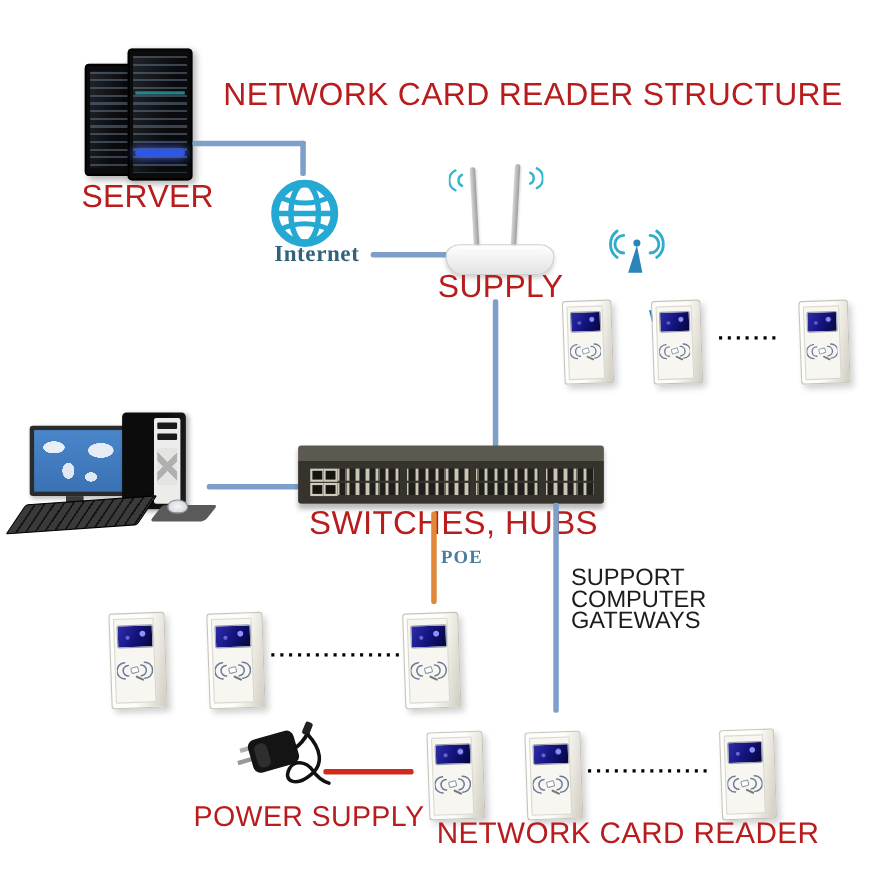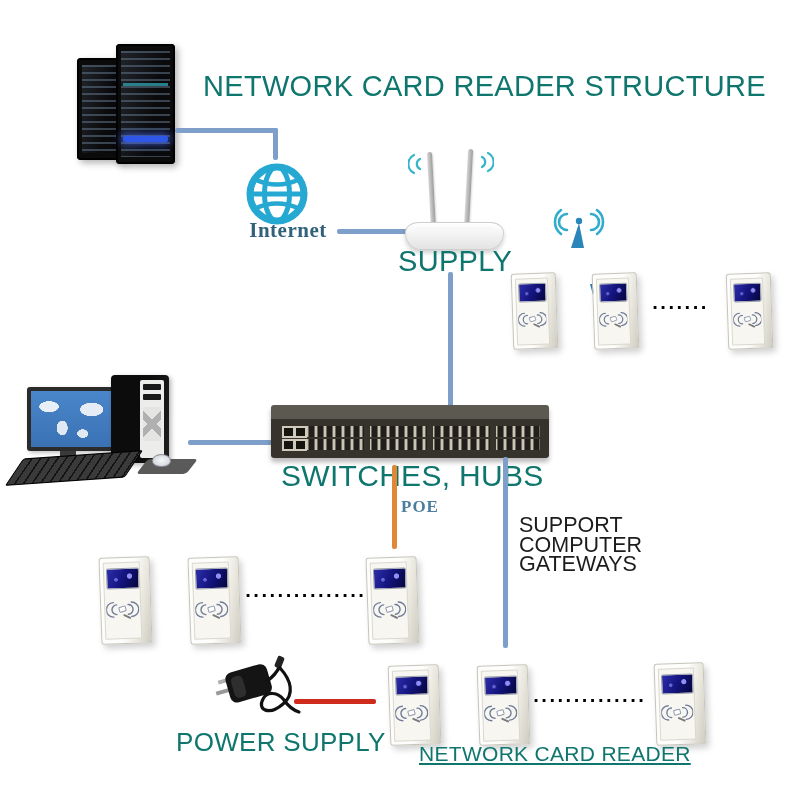--- a/index.html
+++ b/index.html
@@ -1,21 +1,21 @@
 <!DOCTYPE html>
 <html><head>
 <meta charset="utf-8">
 <style>
   html,body { margin:0; padding:0; background:#fff; }
   .canvas {
     position:relative; width:800px; height:800px; background:#ffffff;
     overflow:hidden; font-family:"Liberation Sans", sans-serif; color:#1c1c1c;
   }
   .abs { position:absolute; }
-  .lbl { position:absolute; color:#0f766e; font-size:28px; letter-spacing:.3px; white-space:nowrap; }
+  .lbl { position:absolute; color:#b91c1c; font-size:28px; letter-spacing:.3px; white-space:nowrap; }
 
   
   .hline, .vline { position:absolute; background:#7d9fca; border-radius:2px; }
   .hline { height:5px; } .vline { width:5px; }
   .poe-line { background:#e08738; }
   .red-line { background:#cf2b1c; }
 
   
   .dots { position:absolute; font-family:"DejaVu Sans", sans-serif; font-weight:900;
           font-size:16px; letter-spacing:2px; color:#000; line-height:16px; white-space:nowrap; }
@@ -111,20 +111,21 @@
 <div class="canvas">
 
   <div class="lbl" style="left:203px; top:70px; font-size:29px;">NETWORK CARD READER STRUCTURE</div>
 
   <div class="tower tower-l" style="left:77px; top:58px; width:47px; height:102px;">
     <div class="tower-inner"></div>
   </div>
   <div class="tower tower-r" style="left:116px; top:44px; width:59px; height:120px;">
     <div class="tower-inner"></div>
   </div>
+  <div class="lbl" style="left:74px; top:163px; font-size:29px;">SERVER</div>
 
   <div class="hline" style="left:175px; top:128px; width:103px;"></div>
   <div class="vline" style="left:273px; top:128px; height:32px;"></div>
 
   <svg class="abs" style="left:243px; top:160px;" width="68" height="68" viewBox="0 0 68 68">
     <g stroke="#25a9d3" fill="none">
       <circle cx="34" cy="34" r="27" stroke-width="7"></circle>
       <ellipse cx="34" cy="34" rx="12.5" ry="27" stroke-width="5"></ellipse>
       <line x1="7" y1="34" x2="61" y2="34" stroke-width="5"></line>
       <path d="M11 19 Q34 30 57 19" stroke-width="4.5"></path>
@@ -286,15 +287,15 @@
   </div>
   <div class="dots" style="left:533px; top:693px;">··············</div>
   <div class="reader" style="left:655px; top:663px; width:48px; height:80px;">
     <div class="r-face">
         <div class="r-screen"></div>
     <svg class="r-logo" viewBox="0 0 40 24">
           <use href="#rlogo"></use>
         </svg>
       </div>
   </div>
-  <div class="lbl" style="left:419px; top:742px; font-size:21px;text-decoration:underline;">NETWORK CARD READER</div>
+  <div class="lbl" style="left:397px; top:742px; font-size:27px;">NETWORK CARD READER</div>
 
 </div>
 
 </body></html>

